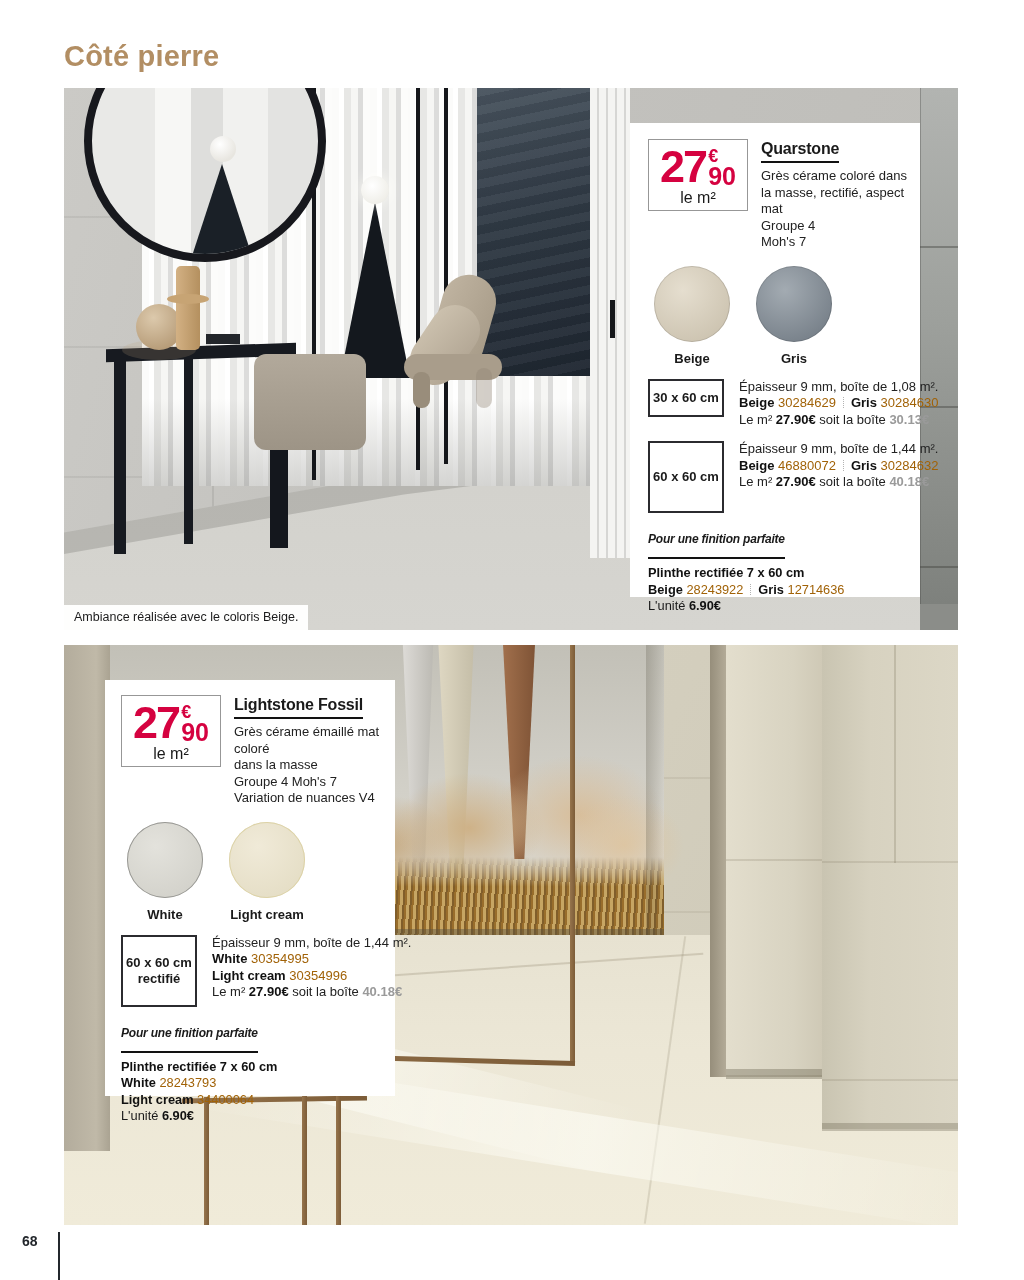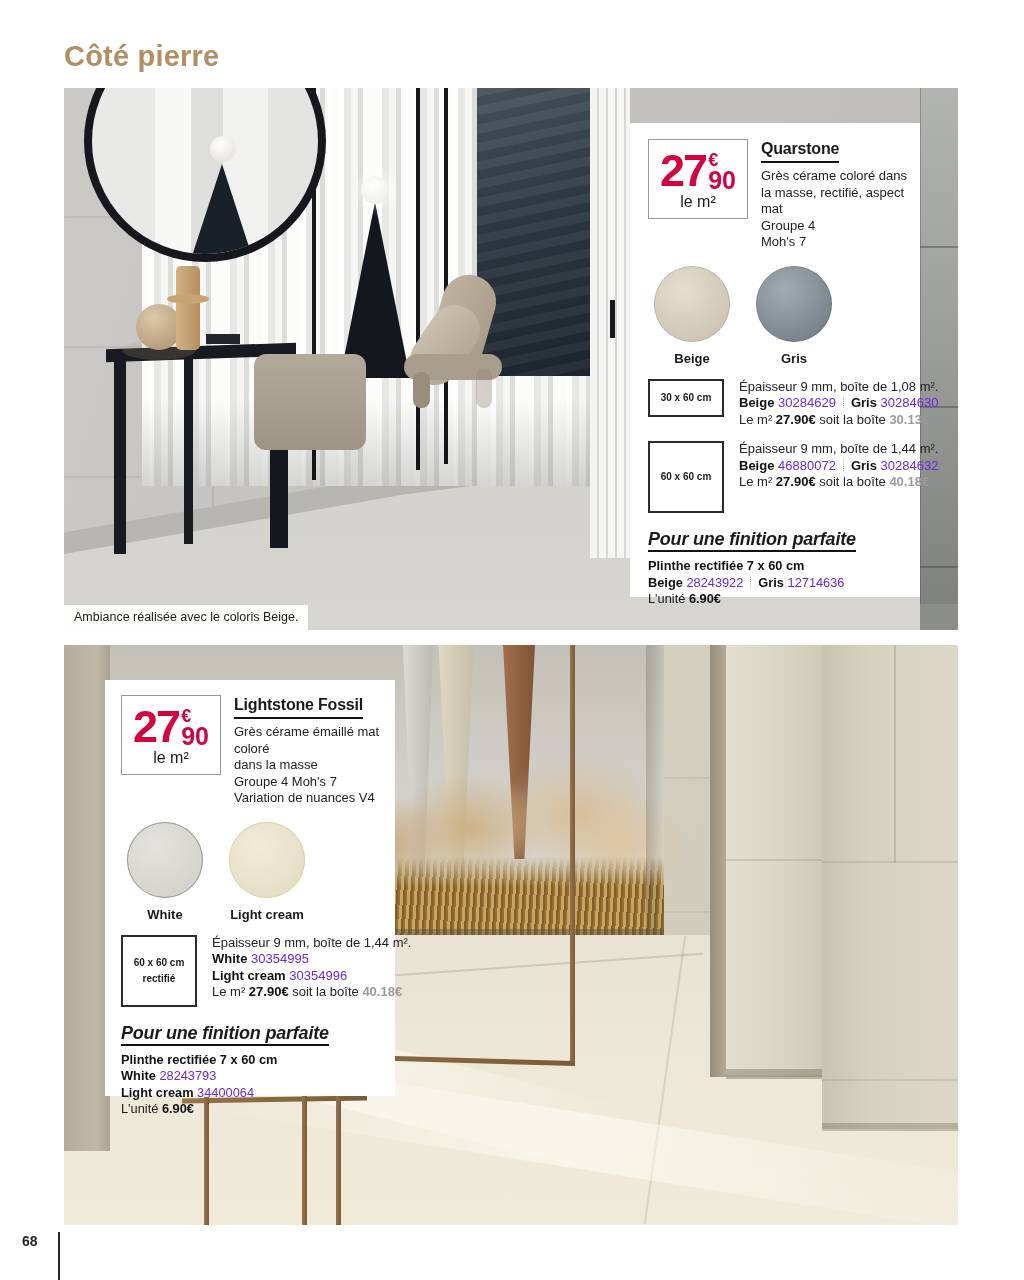--- a/index.html
+++ b/index.html
@@ -143,51 +143,51 @@
   .photo-caption{height:25px;line-height:25px;background:rgba(255,255,255,.96);
     font-size:12.5px;color:#1c1c1c;padding:0 10px;white-space:nowrap;}
   .cap1{left:0;top:517px;}
   .cap2{right:0;top:547px;}
 
   
   .card{background:#ffffff;}
   .card1{left:566px;top:35px;width:290px;height:474px;padding:16px 12px 0 18px;box-sizing:border-box;}
   .card2{left:41px;top:35px;width:290px;height:416px;padding:15px 12px 0 16px;box-sizing:border-box;}
   .card-head{display:flex;gap:13px;align-items:flex-start;}
-  .price-box{width:100px;min-width:100px;height:80px;border:1.5px solid #979797;
+  .price-box{width:100px;min-width:100px;height:72px;border:1.5px solid #979797;
     display:flex;flex-direction:column;align-items:center;justify-content:center;padding-top:2px;box-sizing:border-box;}
   .price-main{display:flex;align-items:flex-start;line-height:1;}
   .pr-euros{font-size:45px;font-weight:800;color:#d50240;letter-spacing:-2px;line-height:.92;}
   .pr-col{display:flex;flex-direction:column;align-items:flex-start;margin-left:2px;margin-top:1px;}
   .pr-cur{font-size:18px;font-weight:800;color:#d50240;line-height:1;}
   .pr-cents{font-size:25px;font-weight:800;color:#d50240;line-height:.9;}
   .pr-unit{font-size:16px;color:#1a1a1a;margin-top:3px;line-height:1;}
   .head-text{padding-top:1px;}
   .prod-name{font-size:16px;font-weight:800;letter-spacing:-.2px;display:inline-block;
     border-bottom:2.5px solid #121212;padding-bottom:3px;margin-bottom:5px;white-space:nowrap;}
   .prod-desc div{font-size:13px;line-height:16.5px;color:#222;}
   .swatches{display:flex;gap:14px;margin-top:15px;}
   .swatch{width:88px;display:flex;flex-direction:column;align-items:center;}
   .swatch-circle{width:76px;height:76px;border-radius:50%;display:block;}
   .swatch-label{font-size:13px;font-weight:700;margin-top:9px;}
   .size-row{display:flex;gap:15px;margin-top:13px;align-items:flex-start;}
   .size-box{border:2px solid #2b2b2f;box-sizing:border-box;display:flex;flex-direction:column;
-    align-items:center;justify-content:center;font-size:10px;font-weight:700;text-align:center;line-height:16px;}
+    align-items:center;justify-content:center;font-size:13px;font-weight:700;text-align:center;line-height:16px;}
   .sb-wide{width:76px;min-width:76px;height:38px;}
   .sb-square{width:76px;min-width:76px;height:72px;}
   .size-specs{font-size:13px;line-height:16.5px;color:#222;}
   .size-specs .ln{white-space:nowrap;}
   .size-specs b, .fin b{font-weight:700;color:#111;}
-  .code{color:#6d28d9;}
+  .code{color:#a16207;}
   .m2price{font-weight:800;color:#111;}
   .boxprice{color:#9a9a9a;font-weight:700;}
   .sep{display:inline-block;border-left:1px dotted #b3b3b3;height:11px;margin:0 7px;vertical-align:-1px;}
   .fin{margin-top:16px;}
-  .fin-title{font-size:18px;font-weight:800;font-style:italic;display:inline-block;
-    border-bottom:2px solid #121212;padding-bottom:0;margin-bottom:6px;letter-spacing:-.2px;}
+  .fin-title{font-size:12px;font-weight:800;font-style:italic;display:inline-block;
+    border-bottom:2px solid #121212;padding-bottom:11px;margin-bottom:6px;letter-spacing:-.2px;}
   .fin .ln{font-size:12.8px;line-height:16.5px;white-space:nowrap;}
 </style>
 </head>
 <body>
 
 <div class="page">
 
   <div class="abs page-title">Côté pierre</div>
 
   <div class="abs photo photo1">

